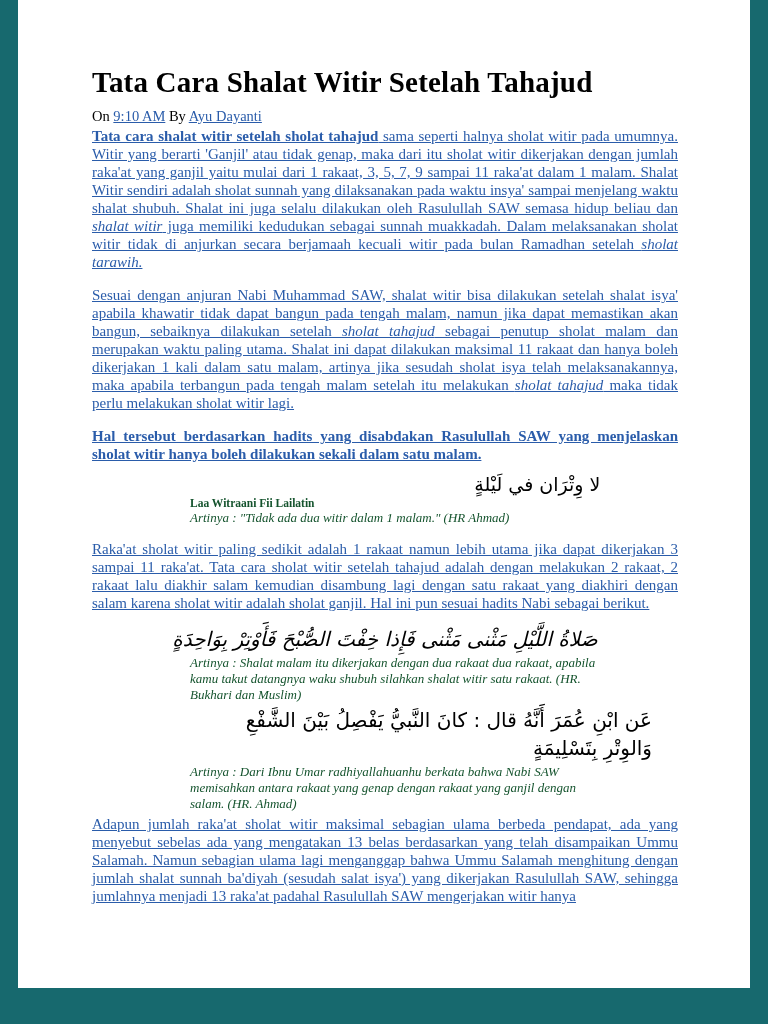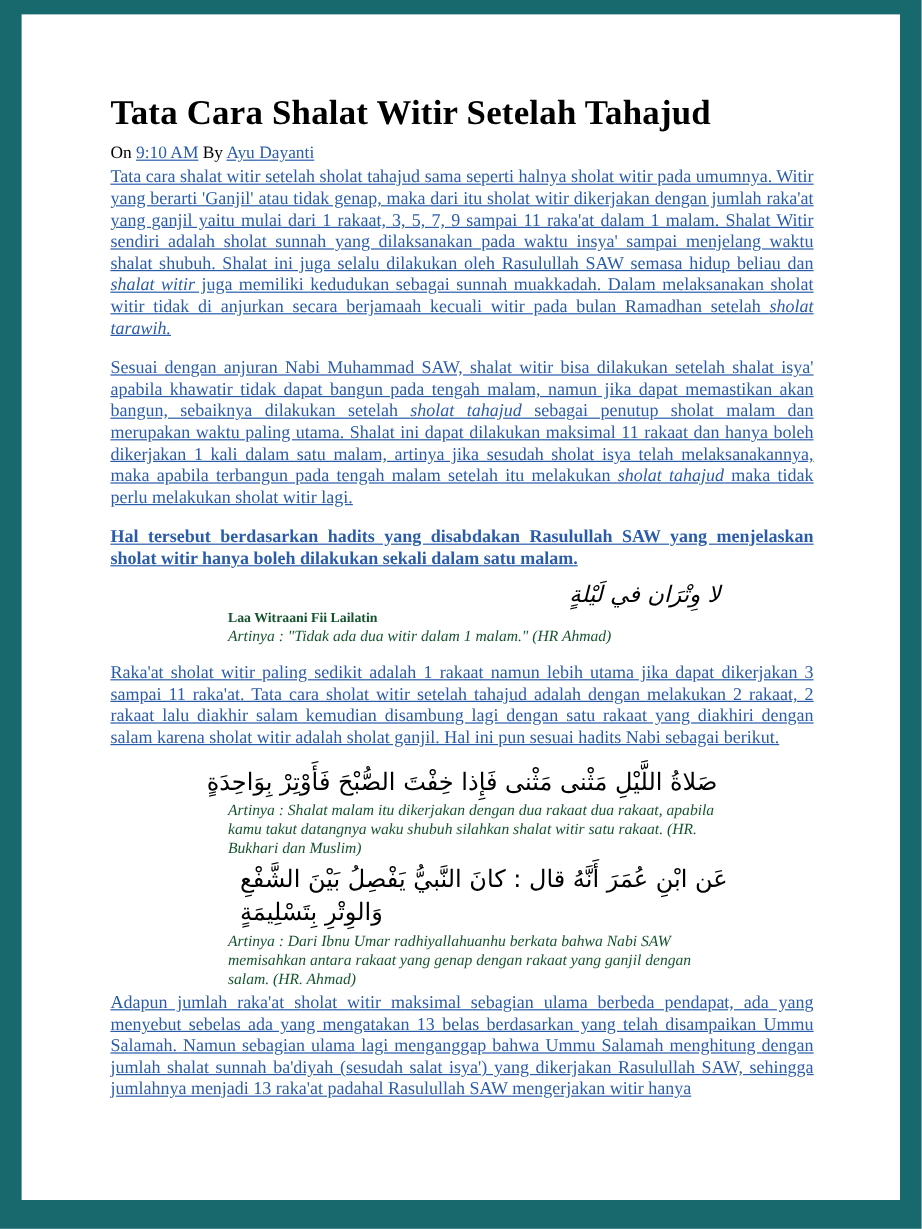--- a/index.html
+++ b/index.html
@@ -4,21 +4,21 @@
 <style>
   * { margin:0; padding:0; box-sizing:border-box; }
   html,body { width:768px; height:1024px; }
   body {
     background: var(--frame, #17696e);
     font-family: "Liberation Serif", serif;
     position: relative;
     overflow: hidden;
   }
   .page {
-    position:absolute; left:18px; top:12px;
+    position:absolute; left:18px; top:0;
     width:732px; height:988px;
     background:#ffffff;
     overflow:hidden;
   }
   .inner { padding:64px 72px 0 74px; }
   h1.title {
     font-size:29px; line-height:36px; font-weight:bold; color:#000;
     margin-bottom:8px; letter-spacing:0.2px;
   }
   .byline { font-size:14.5px; color:#000; margin-bottom:2px; }
@@ -27,32 +27,32 @@
     text-decoration: underline;
     cursor: pointer;
   }
   .para {
     font-size:15px; line-height:18px;
     text-align:justify;
     color: var(--link, #2a5caa);
     text-decoration: underline;
     margin-bottom:15px;
   }
-  .para .b { font-weight:normal; }
+  .para .b { font-weight:bold; }
   .para .i { font-style:italic; }
   .para.tightish { margin-bottom:10px;font-weight:bold; }
   .arabic {
     font-family:"DejaVu Sans", sans-serif;
     color:#000; direction:rtl;
     margin:2px 0 2px;
   }
-  .arabic.offset { font-size:19px; text-align:center; margin-left:52%;font-style:italic; }
-  .arabic.center { font-size:20px; text-align:center; margin-bottom:4px; }
+  .arabic.offset { font-size:19px; text-align:center; margin-left:52%; }
+  .arabic.center { font-size:20px; text-align:center; margin-bottom:4px;font-style:italic; }
   .arabic.indent {
-    font-size:20px; text-align:left;
+    font-size:20px; text-align:right;
     margin-left:108px; width:452px; line-height:28px; margin-bottom:2px;
   }
   .caption { margin-left:98px; color:#14532d; margin-bottom:14px; }
   .caption.tight { margin-bottom:3px; }
   .caption-title { font-weight:bold; font-size:11.5px; margin-bottom:1px; }
   .caption-text {
     font-style:italic; font-size:13px; line-height:16px; max-width:420px;
   }
 </style>
 </head>

